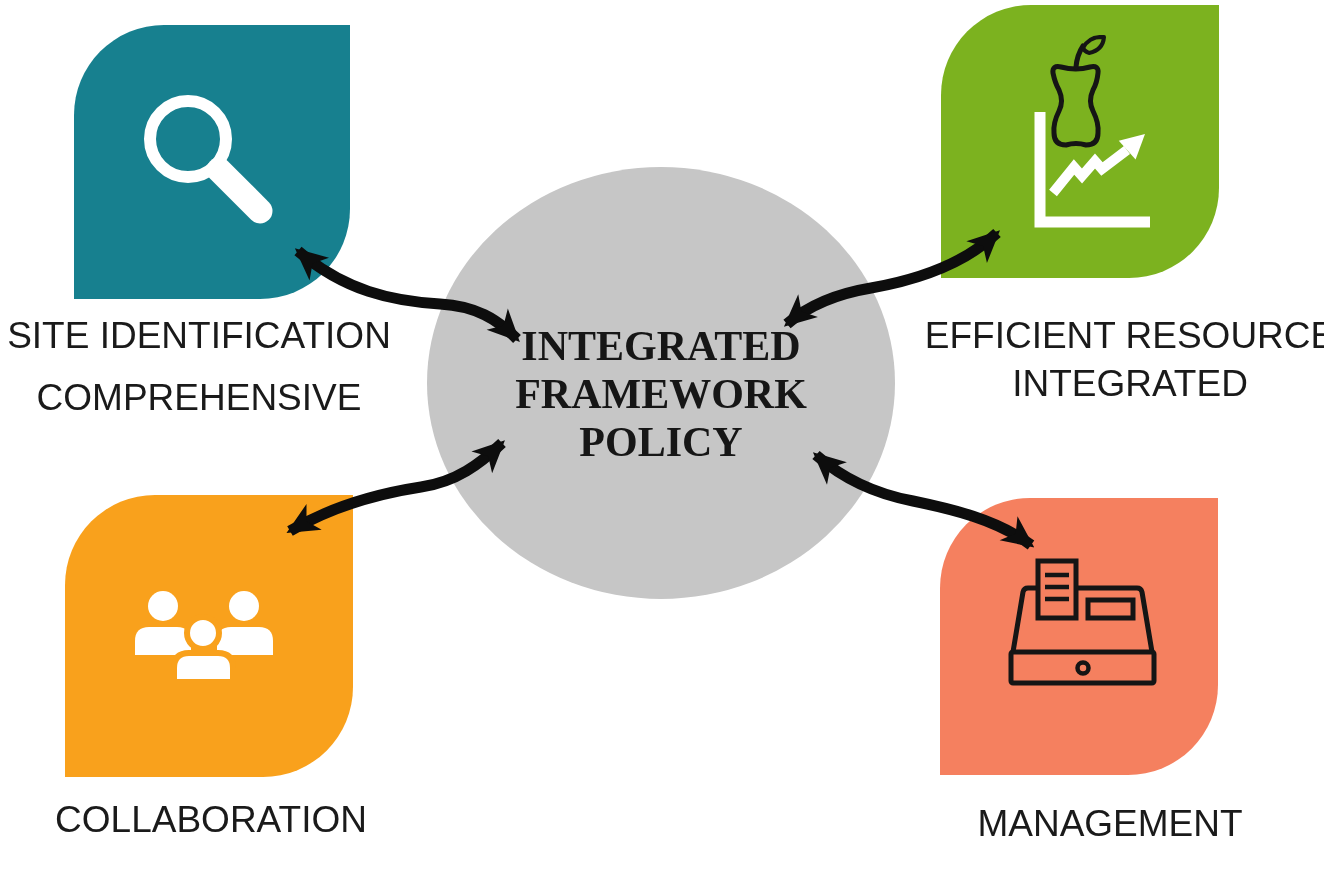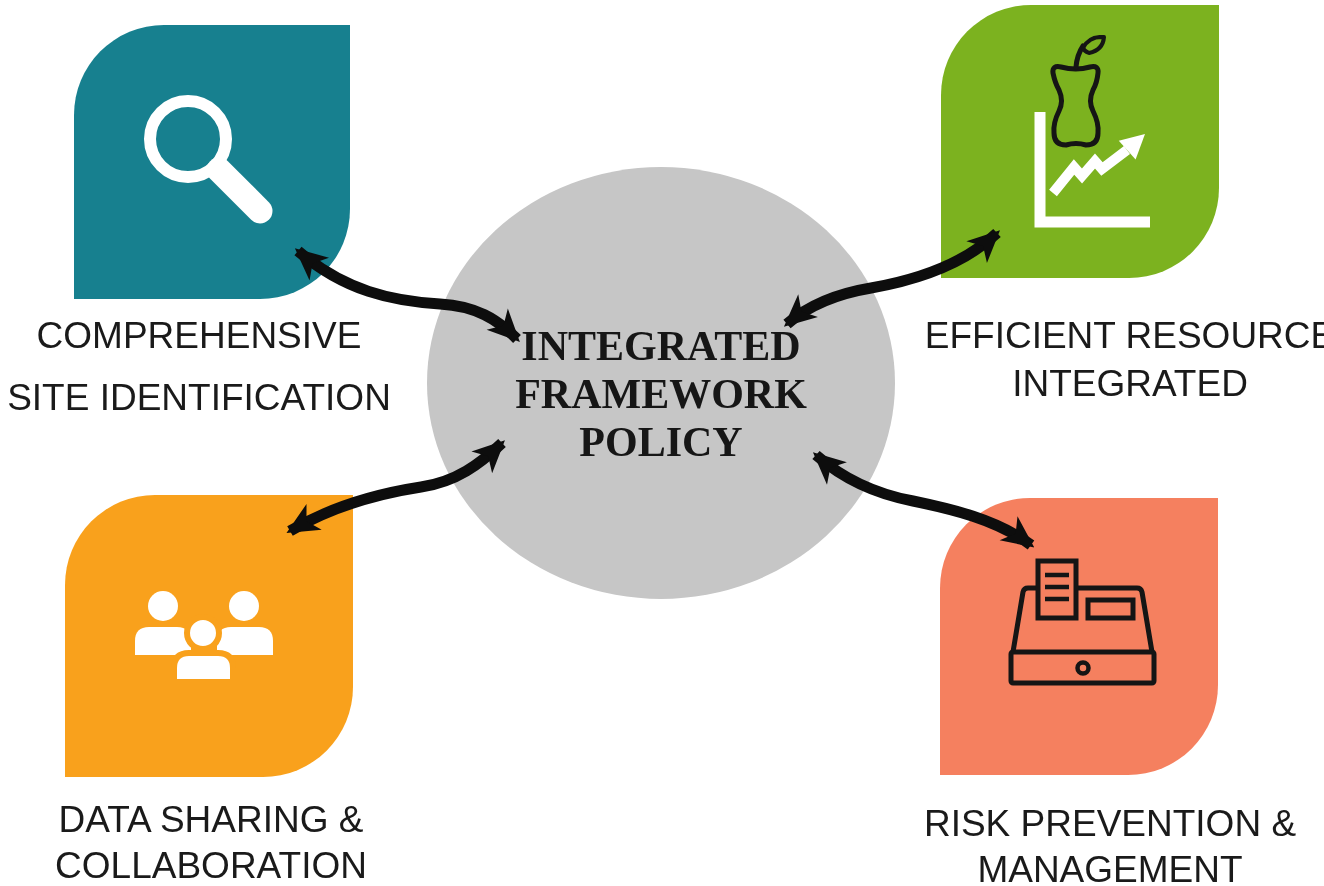--- a/index.html
+++ b/index.html
@@ -92,32 +92,30 @@
   <svg class="icon-svg" style="left:1008px;top:558px;" width="150" height="130" viewBox="0 0 150 130" xmlns="http://www.w3.org/2000/svg">
     <path d="M5,94 L15,34 Q16,30 20,30 H129 Q133,30 134,34 L144,94" fill="none" stroke="#151515" stroke-width="5" stroke-linejoin="round"></path>
     <rect x="3" y="94" width="143" height="31" rx="2" fill="none" stroke="#151515" stroke-width="5"></rect>
     <circle cx="75" cy="110" r="5.5" fill="none" stroke="#151515" stroke-width="4.5"></circle>
     <rect x="30" y="3" width="38" height="57" stroke="#151515" stroke-width="5" fill="#F5805F"></rect>
     <path d="M37,17 H61 M37,29 H61 M37,41 H61" stroke="#151515" stroke-width="4.5" fill="none"></path>
     <rect x="80" y="42" width="45" height="18" stroke="#151515" stroke-width="5" fill="#F5805F"></rect>
   </svg>
 
   <div class="node-label lbl-site">
+    <div>SITE IDENTIFICATION</div>
     <div>COMPREHENSIVE</div>
-    <div>SITE IDENTIFICATION</div>
   </div>
 
   <div class="node-label lbl-resource">
     <div>EFFICIENT RESOURCE</div>
     <div>INTEGRATED</div>
   </div>
 
   <div class="node-label lbl-data">
-    <div>DATA SHARING &amp;</div>
     <div>COLLABORATION</div>
   </div>
 
   <div class="node-label lbl-risk">
-    <div>RISK PREVENTION &amp;</div>
     <div>MANAGEMENT</div>
   </div>
 
 </div>
 
 </body></html>

